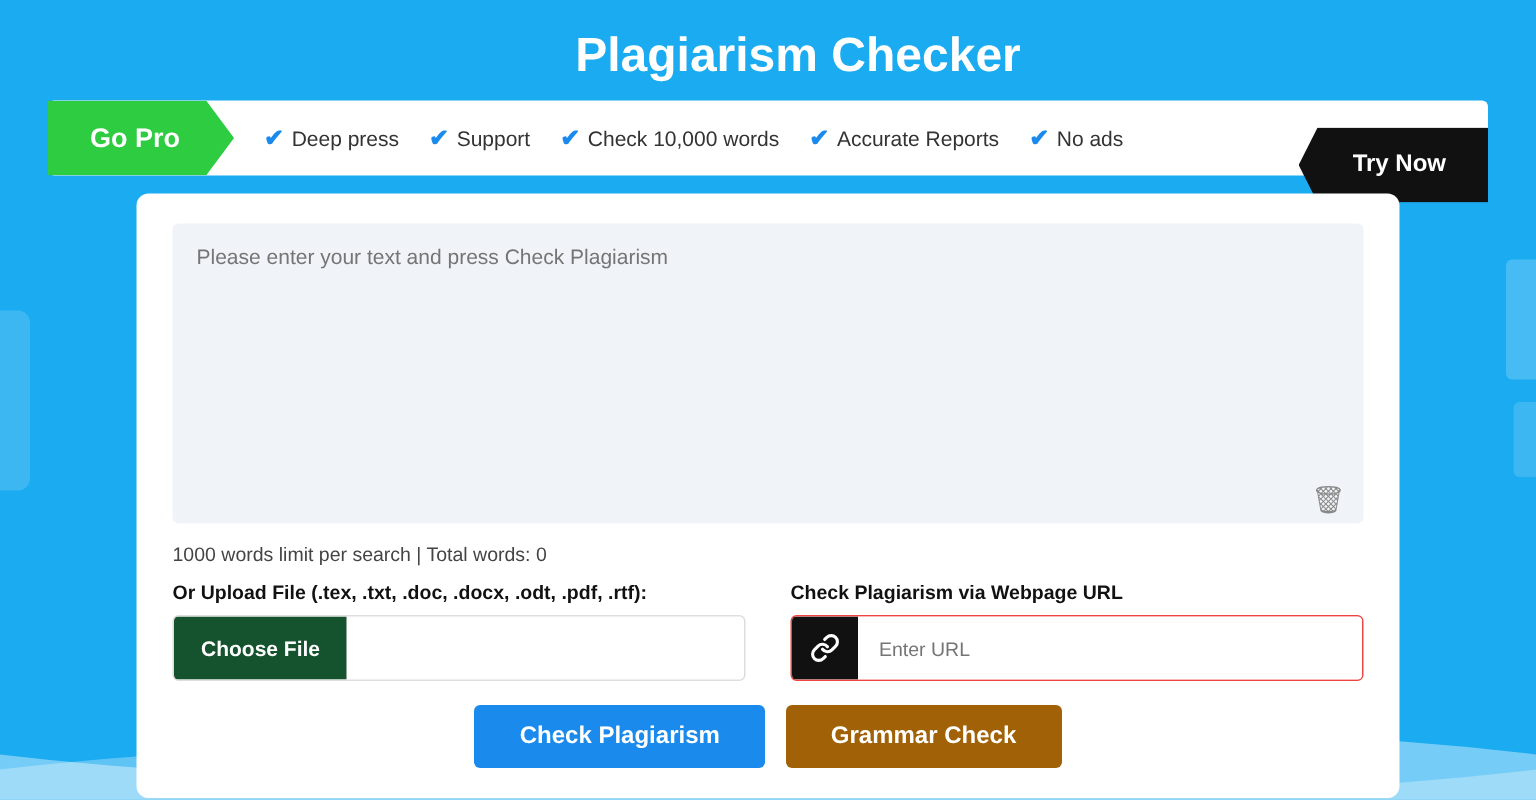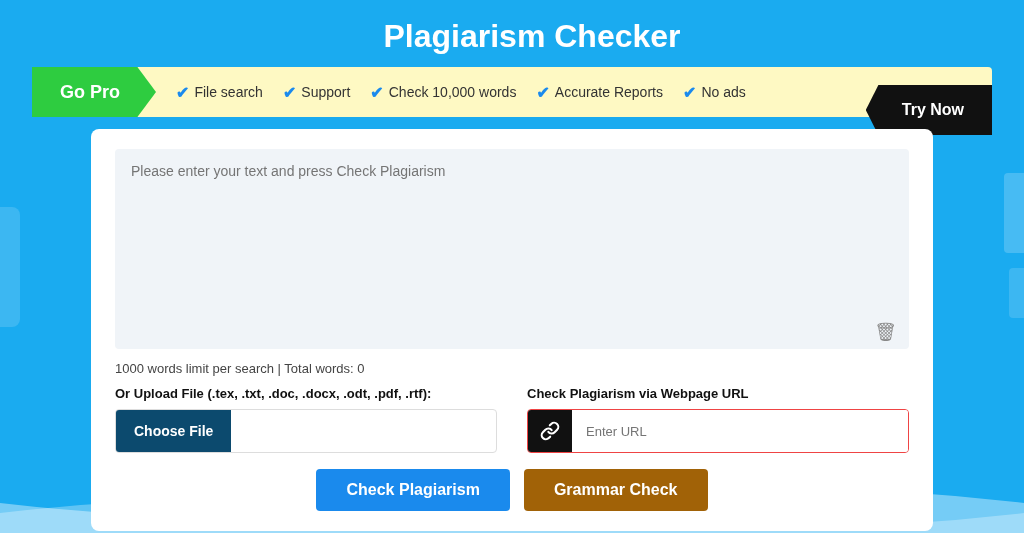--- a/index.html
+++ b/index.html
@@ -66,21 +66,21 @@
       width: 100%;
       margin-left: 40px;
     }
 
     
     .pro-banner {
       display: flex;
       align-items: center;
       width: 960px;
       max-width: 95%;
-      background: #fef9c3;
+      background: #ffffff;
       border-radius: 4px;
       overflow: visible;
       margin-bottom: 12px;
       position: relative;
       height: 50px;
     }
 
     .go-pro-btn {
       background: #2ecc40;
       color: white;
@@ -202,21 +202,21 @@
 
     .file-input-row {
       display: flex;
       align-items: center;
       border: 1px solid #ddd;
       border-radius: 4px;
       overflow: hidden;
     }
 
     .choose-file-btn {
-      background: #0c4a6e;
+      background: #14532d;
       color: white;
       font-size: 14px;
       font-weight: 600;
       padding: 10px 18px;
       cursor: pointer;
       white-space: nowrap;
       border: none;
       height: 42px;
     }
 
@@ -296,21 +296,21 @@
 
 <h1 class="page-title">Plagiarism Checker</h1>
 
 <div class="pro-banner">
   <div class="go-pro-btn">
     <span>Go Pro</span>
   </div>
   <div class="pro-features">
     <div class="feature-item">
       <span class="check-icon">✔</span>
-      <span>File search</span>
+      <span>Deep press</span>
     </div>
     <div class="feature-item">
       <span class="check-icon">✔</span>
       <span>Support</span>
     </div>
     <div class="feature-item">
       <span class="check-icon">✔</span>
       <span>Check 10,000 words</span>
     </div>
     <div class="feature-item">

